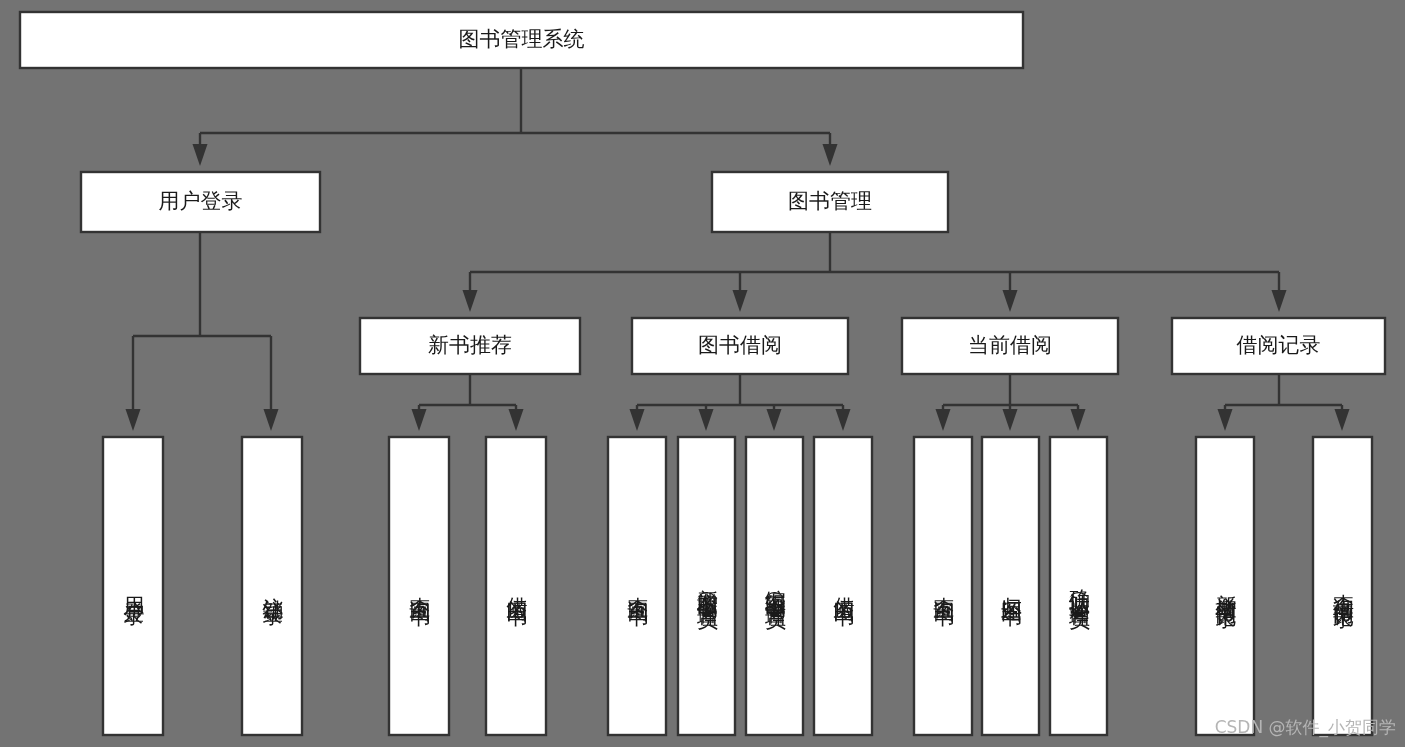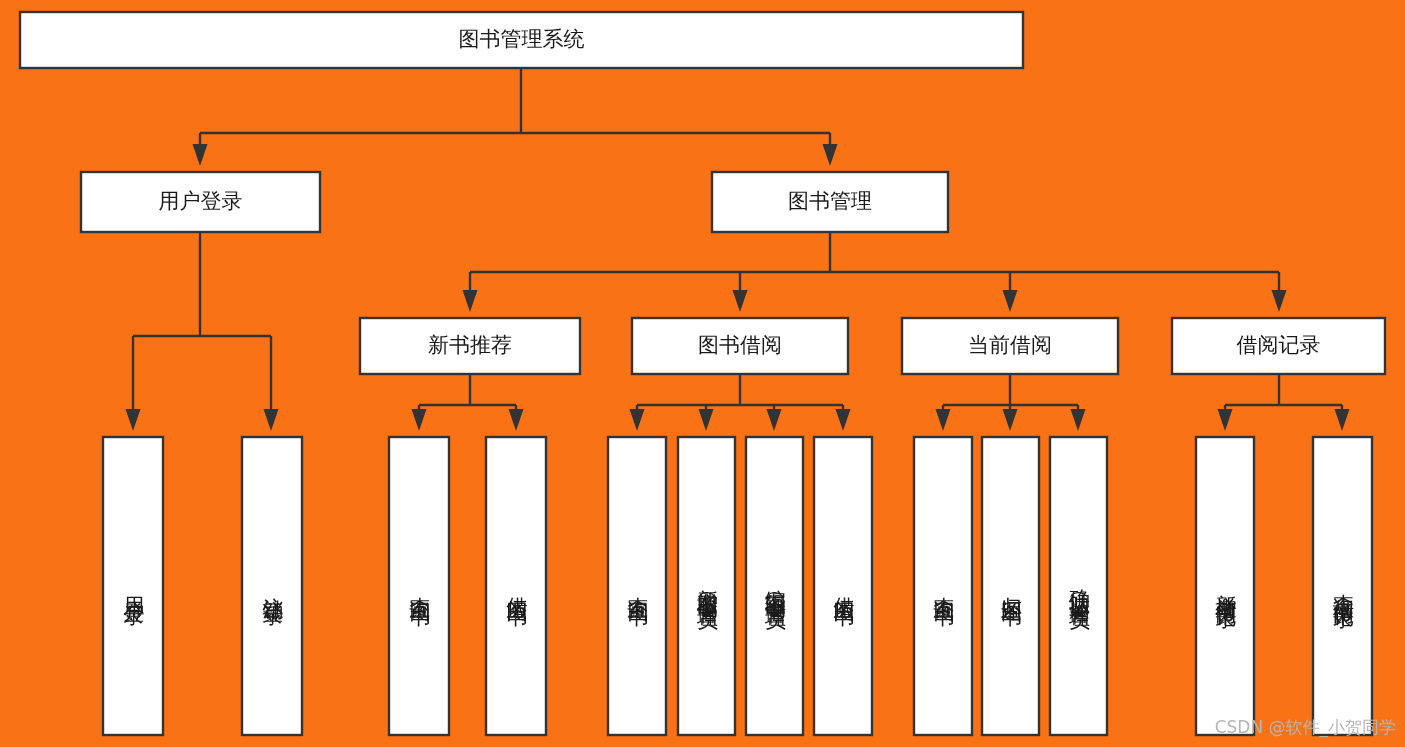--- a/index.html
+++ b/index.html
@@ -8,21 +8,21 @@
     padding: 0;
     background: #ffffff;
   }
   body {
     font-family: "DejaVu Sans", "Liberation Sans", sans-serif;
   }
   #diagram-root {
     position: relative;
     width: 1405px;
     height: 747px;
-    background: #f97316;
+    background: #737373;
     overflow: hidden;
   }
   svg.diagram-canvas {
     position: absolute;
     left: 0;
     top: 0;
     width: 1405px;
     height: 747px;
     display: block;
   }

